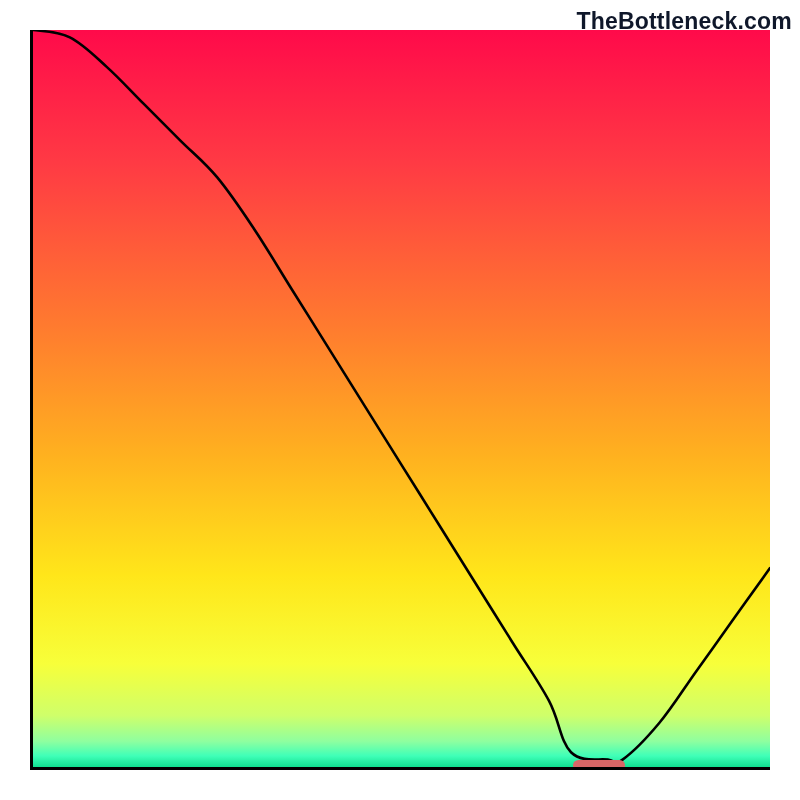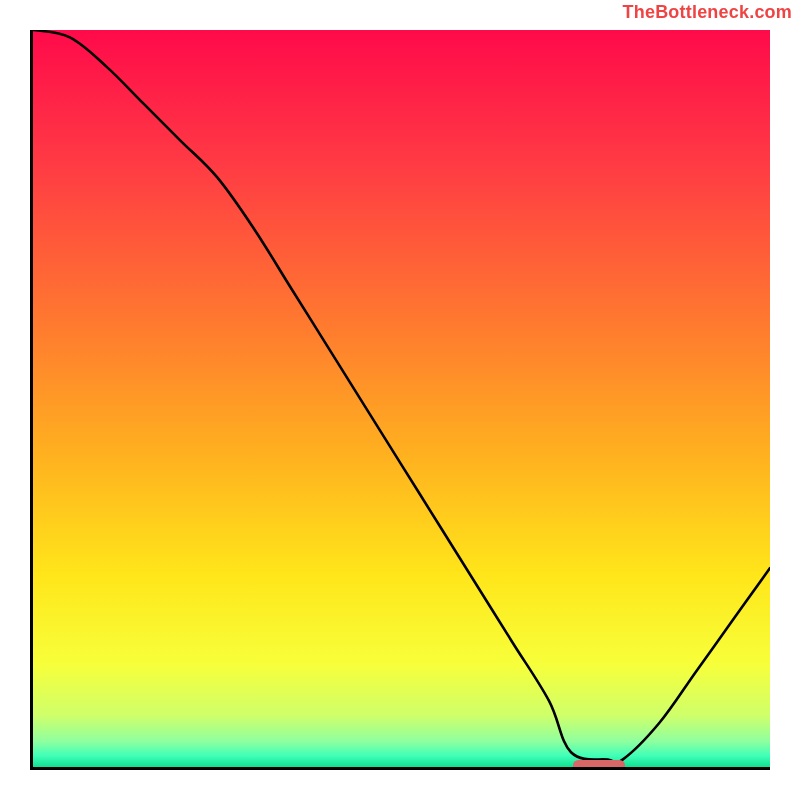--- a/index.html
+++ b/index.html
@@ -10,25 +10,25 @@
     background: #ffffff;
     font-family: Arial, Helvetica, sans-serif;
   }
   .container {
     position: relative;
     width: 800px;
     height: 800px;
   }
   .watermark {
     position: absolute;
-    top: 2px;
+    top: 8px;
     right: 8px;
-    font-size: 18px;
+    font-size: 23px;
     font-weight: bold;
-    color: #ef4444;
+    color: #0f172a;
     letter-spacing: 0.2px;
   }
   .plot-frame {
     position: absolute;
     left: 30px;
     top: 30px;
     width: 740px;
     height: 740px;
     border-left: 3px solid #000;
     border-bottom: 3px solid #000;

